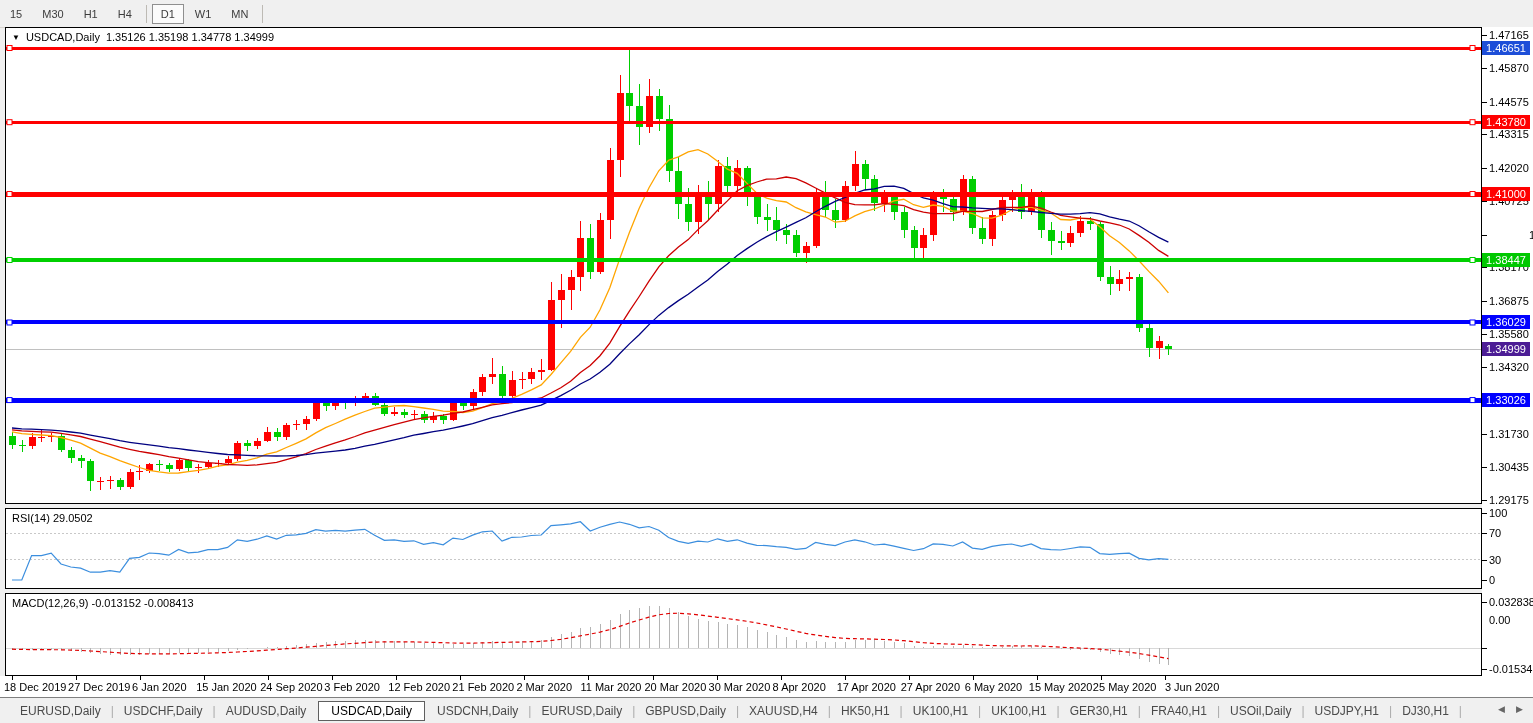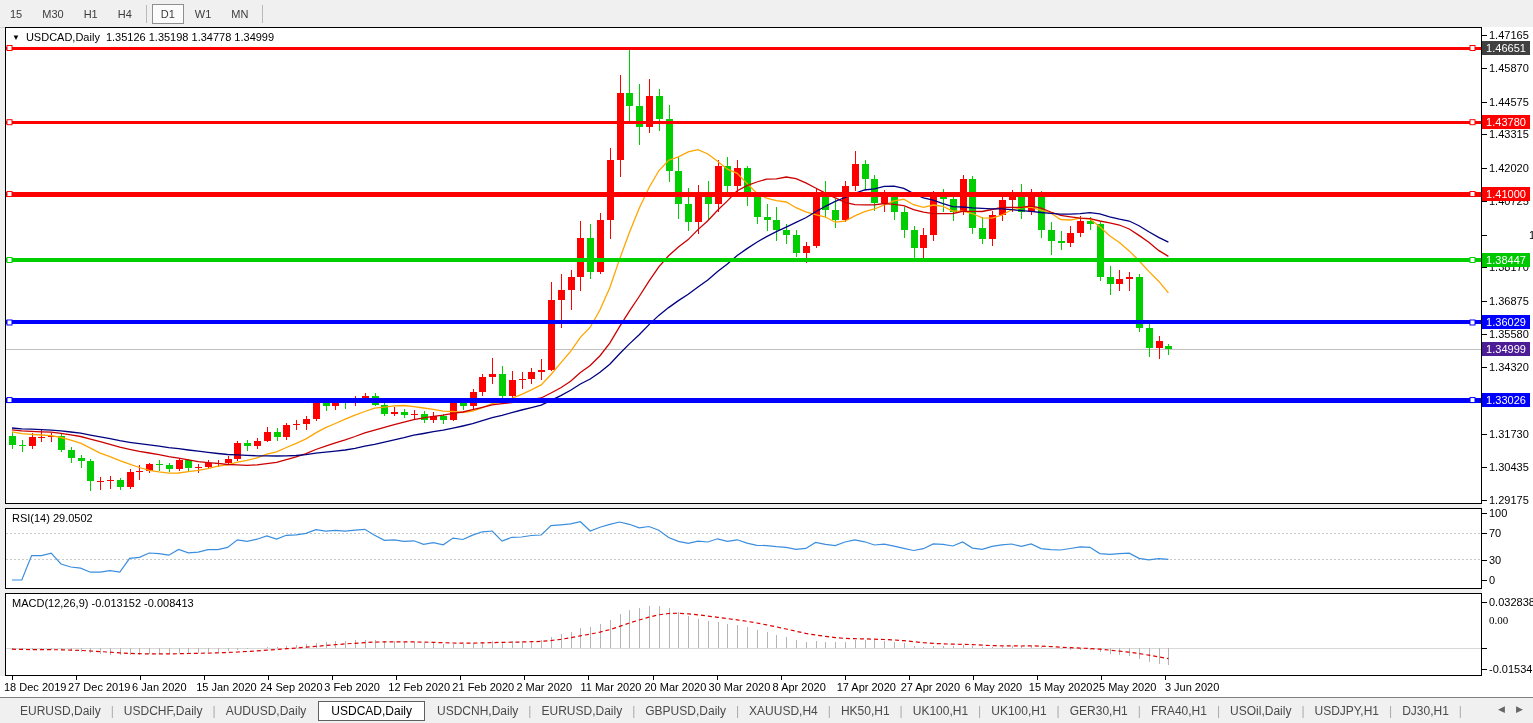--- a/index.html
+++ b/index.html
@@ -505,39 +505,39 @@
       <div class="ptick-mark" style="top: 307.081px;"></div>
       <div class="ptick" style="top: 301.081px;">1.35580</div>
       <div class="ptick-mark" style="top: 339.64px;"></div>
       <div class="ptick" style="top: 333.64px;">1.34320</div>
       <div class="ptick-mark" style="top: 406.567px;"></div>
       <div class="ptick" style="top: 400.567px;">1.31730</div>
       <div class="ptick-mark" style="top: 440.03px;"></div>
       <div class="ptick" style="top: 434.03px;">1.30435</div>
       <div class="ptick-mark" style="top: 472.589px;"></div>
       <div class="ptick" style="top: 466.589px;">1.29175</div>
-      <div class="pbadge" style="top: 14.0005px; background: #404040;">1.46651</div>
+      <div class="pbadge" style="top: 14.0005px; background: #1d4ed8;">1.46651</div>
       <div class="pbadge" style="top: 88.1886px; background: rgb(255, 0, 0);">1.43780</div>
       <div class="pbadge" style="top: 160.025px; background: rgb(255, 0, 0);">1.41000</div>
       <div class="pbadge" style="top: 225.996px; background: rgb(0, 200, 0);">1.38447</div>
       <div class="pbadge" style="top: 288.478px; background: rgb(0, 0, 255);">1.36029</div>
       <div class="pbadge" style="top: 315.094px; background: #4c1d95;">1.34999</div>
       <div class="pbadge" style="top: 366.077px; background: rgb(0, 0, 255);">1.33026</div>
       <div class="ptick-mark" style="top: 486px;"></div>
       <div class="ptick" style="top: 480px;">100</div>
       <div class="ptick-mark" style="top: 506.1px;"></div>
       <div class="ptick" style="top: 500.1px;">70</div>
       <div class="ptick-mark" style="top: 532.9px;"></div>
       <div class="ptick" style="top: 526.9px;">30</div>
       <div class="ptick-mark" style="top: 553px;"></div>
       <div class="ptick" style="top: 547px;">0</div>
       <div class="ptick-mark" style="top: 575.027px;"></div>
       <div class="ptick" style="top: 569.027px;">0.032838</div>
       <div class="ptick-mark" style="top: 621px;"></div>
-      <div class="ptick" style="top: 587px; font-family: Liberation Serif, serif;">0.00</div>
+      <div class="ptick" style="top: 587px;">0.00</div>
       <div class="ptick-mark" style="top: 642.479px;"></div>
       <div class="ptick" style="top: 636.479px;">-0.015342</div>
     </div>
   <div id="date-axis">
       <div class="dtick" style="left: 12px;"></div>
       <div class="dlabel" style="left: 4px;">18 Dec 2019</div>
       <div class="dtick" style="left: 76.05px;"></div>
       <div class="dlabel" style="left: 68.05px;">27 Dec 2019</div>
       <div class="dtick" style="left: 140.1px;"></div>
       <div class="dlabel" style="left: 132.1px;">6 Jan 2020</div>

